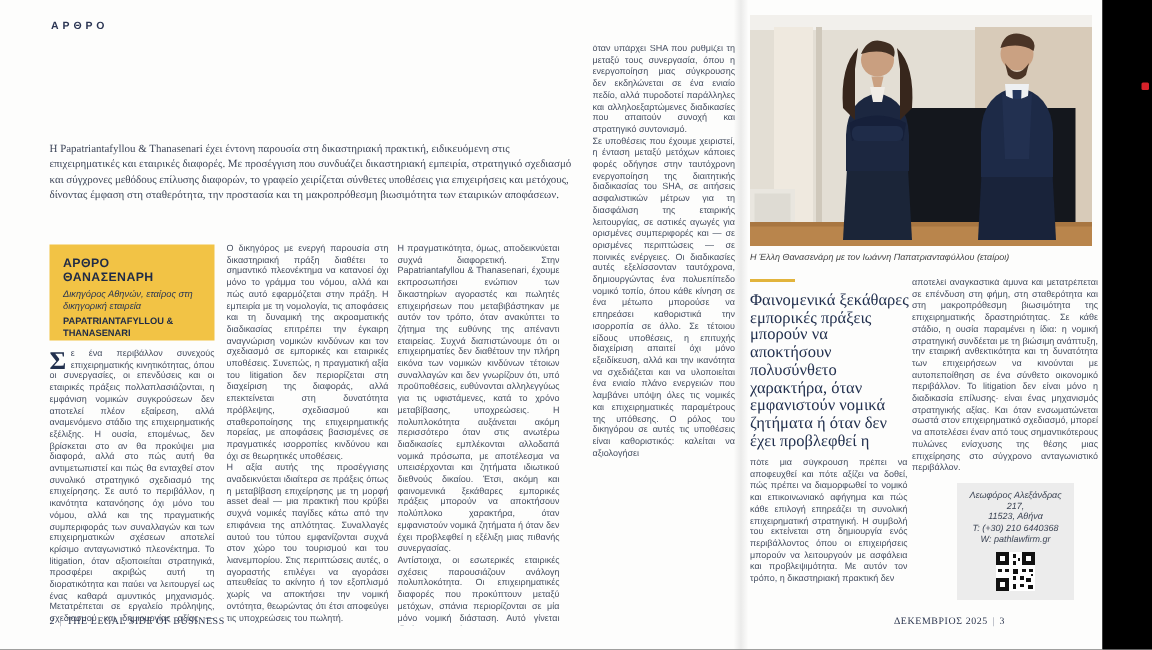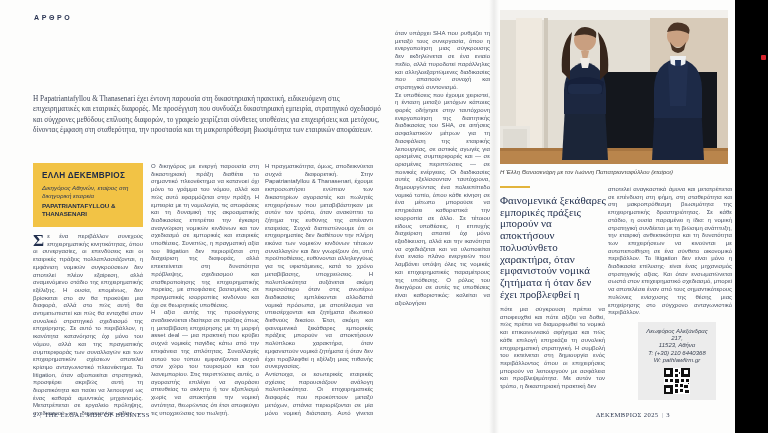--- a/index.html
+++ b/index.html
@@ -60,21 +60,21 @@
 </head>
 <body>
 
 <div id="canvas">
   <div id="spread">
 
     <div class="kicker">ΑΡΘΡΟ</div>
     <div class="lead">Η Papatriantafyllou &amp; Thanasenari έχει έντονη παρουσία στη δικαστηριακή πρακτική, ειδικευόμενη στις επιχειρηματικές και εταιρικές διαφορές. Με προσέγγιση που συνδυάζει δικαστηριακή εμπειρία, στρατηγικό σχεδιασμό και σύγχρονες μεθόδους επίλυσης διαφορών, το γραφείο χειρίζεται σύνθετες υποθέσεις για επιχειρήσεις και μετόχους, δίνοντας έμφαση στη σταθερότητα, την προστασία και τη μακροπρόθεσμη βιωσιμότητα των εταιρικών αποφάσεων.</div>
 
     <div class="author-box">
-      <div class="author-name">ΕΛΛΗ ΔΕΚΕΜΒΡΙΟΣ</div>
+      <div class="author-name">ΑΡΘΡΟ ΘΑΝΑΣΕΝΑΡΗ</div>
       <div class="author-role">Δικηγόρος Αθηνών, εταίρος στη δικηγορική εταιρεία</div>
       <div class="author-firm">PAPATRIANTAFYLLOU &amp; THANASENARI</div>
     </div>
 
     <div class="colA bodytext"><span class="dropcap">Σ</span><span>ε ένα περιβάλλον συνεχούς επιχειρηματικής κινητικότητας, όπου οι συνεργασίες, οι επενδύσεις και οι εταιρικές πράξεις πολλαπλασιάζονται, η εμφάνιση νομικών συγκρούσεων δεν αποτελεί πλέον εξαίρεση, αλλά αναμενόμενο στάδιο της επιχειρηματικής εξέλιξης. Η ουσία, επομένως, δεν βρίσκεται στο αν θα προκύψει μια διαφορά, αλλά στο πώς αυτή θα αντιμετωπιστεί και πώς θα ενταχθεί στον συνολικό στρατηγικό σχεδιασμό της επιχείρησης. Σε αυτό το περιβάλλον, η ικανότητα κατανόησης όχι μόνο του νόμου, αλλά και της πραγματικής συμπεριφοράς των συναλλαγών και των επιχειρηματικών σχέσεων αποτελεί κρίσιμο ανταγωνιστικό πλεονέκτημα. Το litigation, όταν αξιοποιείται στρατηγικά, προσφέρει ακριβώς αυτή τη διορατικότητα και παύει να λειτουργεί ως ένας καθαρά αμυντικός μηχανισμός. Μετατρέπεται σε εργαλείο πρόληψης, σχεδιασμού και δημιουργίας αξίας — όταν αξιοποιείται με γνώση και μεθοδικότητα.</span></div>
     <div class="colB bodytext">Ο δικηγόρος με ενεργή παρουσία στη δικαστηριακή πράξη διαθέτει το σημαντικό πλεονέκτημα να κατανοεί όχι μόνο το γράμμα του νόμου, αλλά και πώς αυτό εφαρμόζεται στην πράξη. Η εμπειρία με τη νομολογία, τις αποφάσεις και τη δυναμική της ακροαματικής διαδικασίας επιτρέπει την έγκαιρη αναγνώριση νομικών κινδύνων και τον σχεδιασμό σε εμπορικές και εταιρικές υποθέσεις. Συνεπώς, η πραγματική αξία του litigation δεν περιορίζεται στη διαχείριση της διαφοράς, αλλά επεκτείνεται στη δυνατότητα πρόβλεψης, σχεδιασμού και σταθεροποίησης της επιχειρηματικής πορείας, με αποφάσεις βασισμένες σε πραγματικές ισορροπίες κινδύνου και όχι σε θεωρητικές υποθέσεις.
 Η αξία αυτής της προσέγγισης αναδεικνύεται ιδιαίτερα σε πράξεις όπως η μεταβίβαση επιχείρησης με τη μορφή asset deal — μια πρακτική που κρύβει συχνά νομικές παγίδες κάτω από την επιφάνεια της απλότητας. Συναλλαγές αυτού του τύπου εμφανίζονται συχνά στον χώρο του τουρισμού και του λιανεμπορίου. Στις περιπτώσεις αυτές, ο αγοραστής επιλέγει να αγοράσει απευθείας το ακίνητο ή τον εξοπλισμό χωρίς να αποκτήσει την νομική οντότητα, θεωρώντας ότι έτσι αποφεύγει τις υποχρεώσεις του πωλητή.</div>
     <div class="colC bodytext">Η πραγματικότητα, όμως, αποδεικνύεται συχνά διαφορετική. Στην Papatriantafyllou &amp; Thanasenari, έχουμε εκπροσωπήσει ενώπιον των δικαστηρίων αγοραστές και πωλητές επιχειρήσεων που μεταβιβάστηκαν με αυτόν τον τρόπο, όταν ανακύπτει το ζήτημα της ευθύνης της απέναντι εταιρείας. Συχνά διαπιστώνουμε ότι οι επιχειρηματίες δεν διαθέτουν την πλήρη εικόνα των νομικών κινδύνων τέτοιων συναλλαγών και δεν γνωρίζουν ότι, υπό προϋποθέσεις, ευθύνονται αλληλεγγύως για τις υφιστάμενες, κατά το χρόνο μεταβίβασης, υποχρεώσεις. Η πολυπλοκότητα αυξάνεται ακόμη περισσότερο όταν στις ανωτέρω διαδικασίες εμπλέκονται αλλοδαπά νομικά πρόσωπα, με αποτέλεσμα να υπεισέρχονται και ζητήματα ιδιωτικού διεθνούς δικαίου. Έτσι, ακόμη και φαινομενικά ξεκάθαρες εμπορικές πράξεις μπορούν να αποκτήσουν πολύπλοκο χαρακτήρα, όταν εμφανιστούν νομικά ζητήματα ή όταν δεν έχει προβλεφθεί η εξέλιξη μιας πιθανής συνεργασίας.
 Αντίστοιχα, οι εσωτερικές εταιρικές σχέσεις παρουσιάζουν ανάλογη πολυπλοκότητα. Οι επιχειρηματικές διαφορές που προκύπτουν μεταξύ μετόχων, σπάνια περιορίζονται σε μία μόνο νομική διάσταση. Αυτό γίνεται ιδιαίτερα εμφανές</div>
     <div class="colD bodytext">όταν υπάρχει SHA που ρυθμίζει τη μεταξύ τους συνεργασία, όπου η ενεργοποίηση μιας σύγκρουσης δεν εκδηλώνεται σε ένα ενιαίο πεδίο, αλλά πυροδοτεί παράλληλες και αλληλοεξαρτώμενες διαδικασίες που απαιτούν συνοχή και στρατηγικό συντονισμό.

